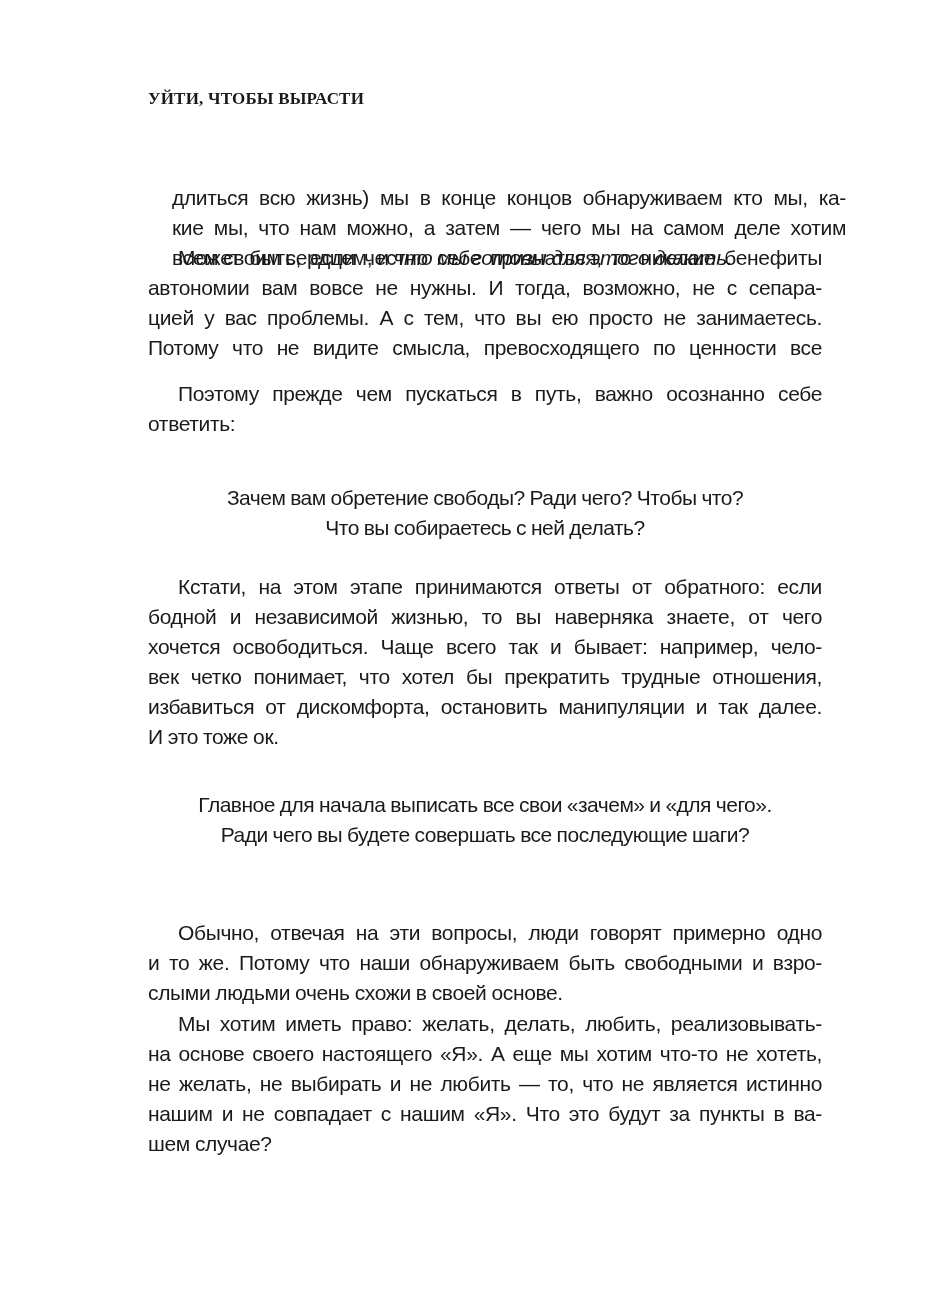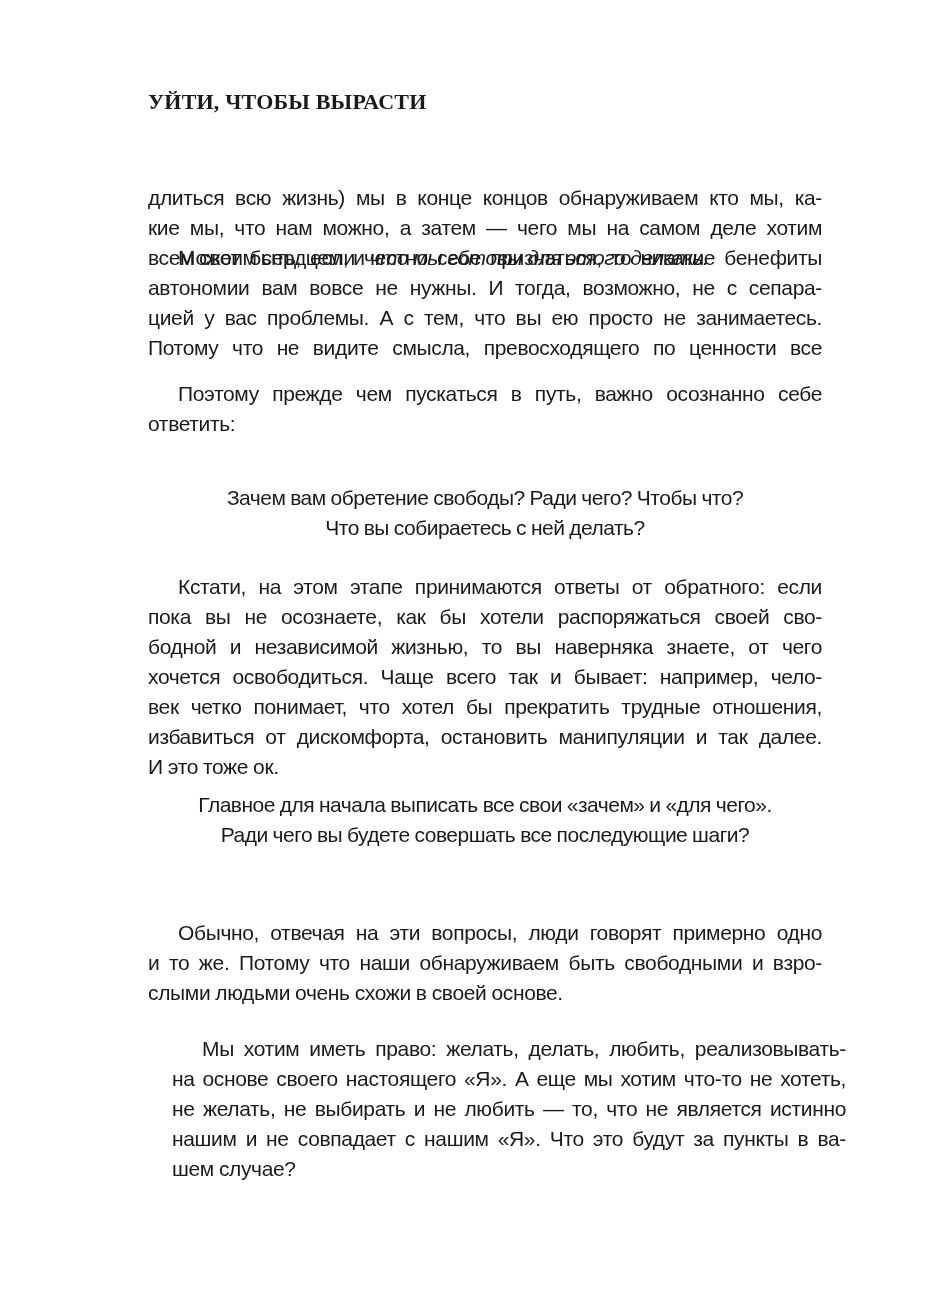--- a/index.html
+++ b/index.html
@@ -20,21 +20,21 @@
       left: 148px;
       top: 0;
       width: 674px;
     }
     .running-head {
       position: absolute;
       top: 89px;
       left: 0;
       font-family: "Liberation Serif", "DejaVu Serif", serif;
       font-weight: bold;
-      font-size: 22px;
+      font-size: 17px;
       letter-spacing: 0.2px;
       color: #1a1a1a;
       white-space: nowrap;
     }
     .block {
       position: absolute;
       left: 0;
       width: 674px;
     }
     .line {
@@ -63,21 +63,21 @@
       letter-spacing: -0.5px;
     }
   </style>
 </head>
 <body>
 
 <div class="page">
 
   <div class="running-head">УЙТИ, ЧТОБЫ ВЫРАСТИ</div>
 
-  <div class="block" style="top:183px;">
+  <div class="block" style="top:183px;margin-left:24px;">
     <span class="line">длиться всю жизнь) мы в конце концов обнаруживаем кто мы, ка-</span>
     <span class="line">кие мы, что нам можно, а затем — чего мы на самом деле хотим</span>
     <span class="line last"><span>всем своим сердцем, и </span><span class="em">что мы готовы для этого делать.</span></span>
   </div>
 
   <div class="block" style="top:243px;">
     <span class="line indent">Может быть, если честно себе признаться, то никакие бенефиты</span>
     <span class="line">автономии вам вовсе не нужны. И тогда, возможно, не с сепара-</span>
     <span class="line">цией у вас проблемы. А с тем, что вы ею просто не занимаетесь.</span>
     <span class="line">Потому что не видите смысла, превосходящего по ценности все</span>
@@ -88,40 +88,39 @@
     <span class="line last">ответить:</span>
   </div>
 
   <div class="block quote" style="top:483px;">
     <span class="line">Зачем вам обретение свободы? Ради чего? Чтобы что?</span>
     <span class="line">Что вы собираетесь с ней делать?</span>
   </div>
 
   <div class="block" style="top:572px;">
     <span class="line indent">Кстати, на этом этапе принимаются ответы от обратного: если</span>
-    <span class="line">пока вы не осознаете, как бы хотели распоряжаться своей сво-</span>
     <span class="line">бодной и независимой жизнью, то вы наверняка знаете, от чего</span>
     <span class="line">хочется освободиться. Чаще всего так и бывает: например, чело-</span>
     <span class="line">век четко понимает, что хотел бы прекратить трудные отношения,</span>
     <span class="line">избавиться от дискомфорта, остановить манипуляции и так далее.</span>
     <span class="line last">И это тоже ок.</span>
   </div>
 
   <div class="block quote" style="top:790px;">
     <span class="line">Главное для начала выписать все свои «зачем» и «для чего».</span>
     <span class="line">Ради чего вы будете совершать все последующие шаги?</span>
   </div>
 
   <div class="block" style="top:899px;margin-top:19px;">
     <span class="line indent">Обычно, отвечая на эти вопросы, люди говорят примерно одно</span>
     <span class="line">и то же. Потому что наши обнаруживаем быть свободными и взро-</span>
     <span class="line last">слыми людьми очень схожи в своей основе.</span>
   </div>
 
-  <div class="block" style="top:1034px;margin-left:24px;">
+  <div class="block" style="top:1009px;">
     <span class="line indent">Мы хотим иметь право: желать, делать, любить, реализовывать-</span>
     <span class="line">на основе своего настоящего «Я». А еще мы хотим что-то не хотеть,</span>
     <span class="line">не желать, не выбирать и не любить — то, что не является истинно</span>
     <span class="line">нашим и не совпадает с нашим «Я». Что это будут за пункты в ва-</span>
     <span class="line last">шем случае?</span>
   </div>
 
 </div>
 
 </body></html>

